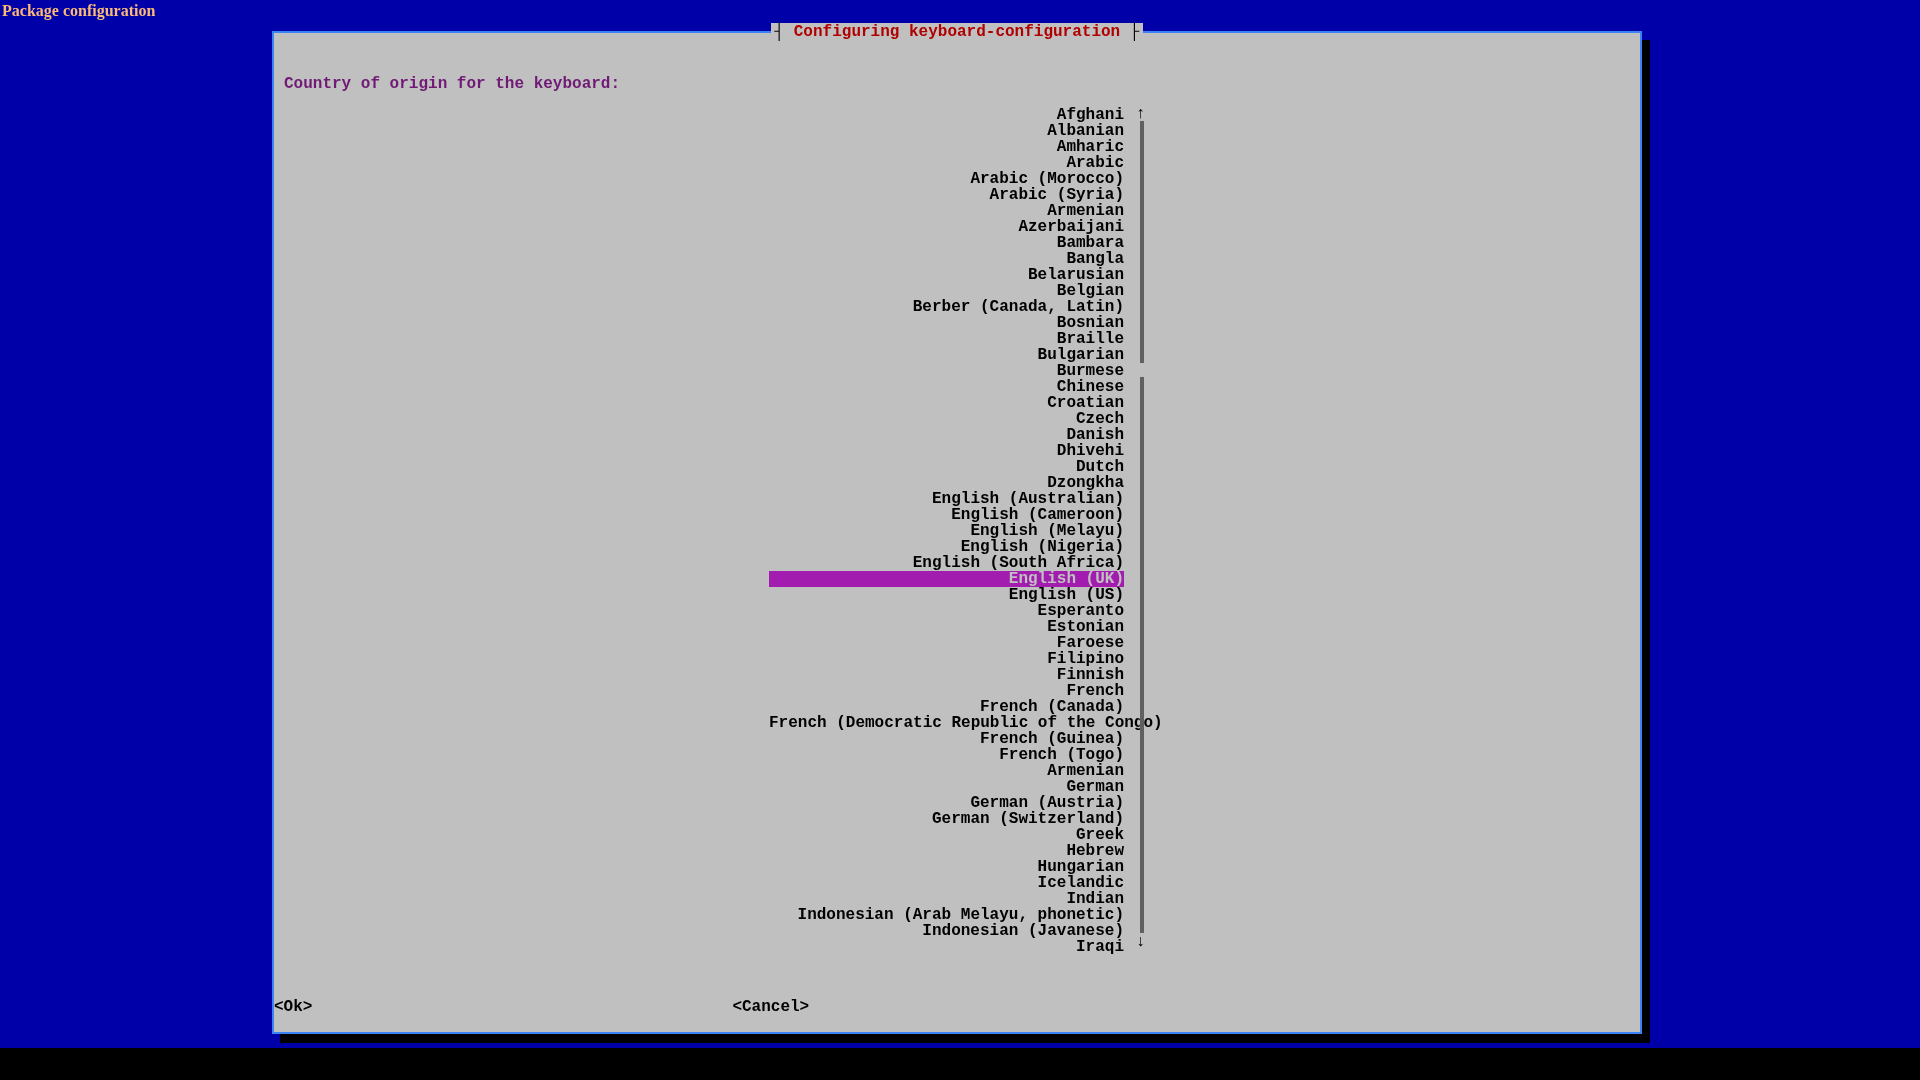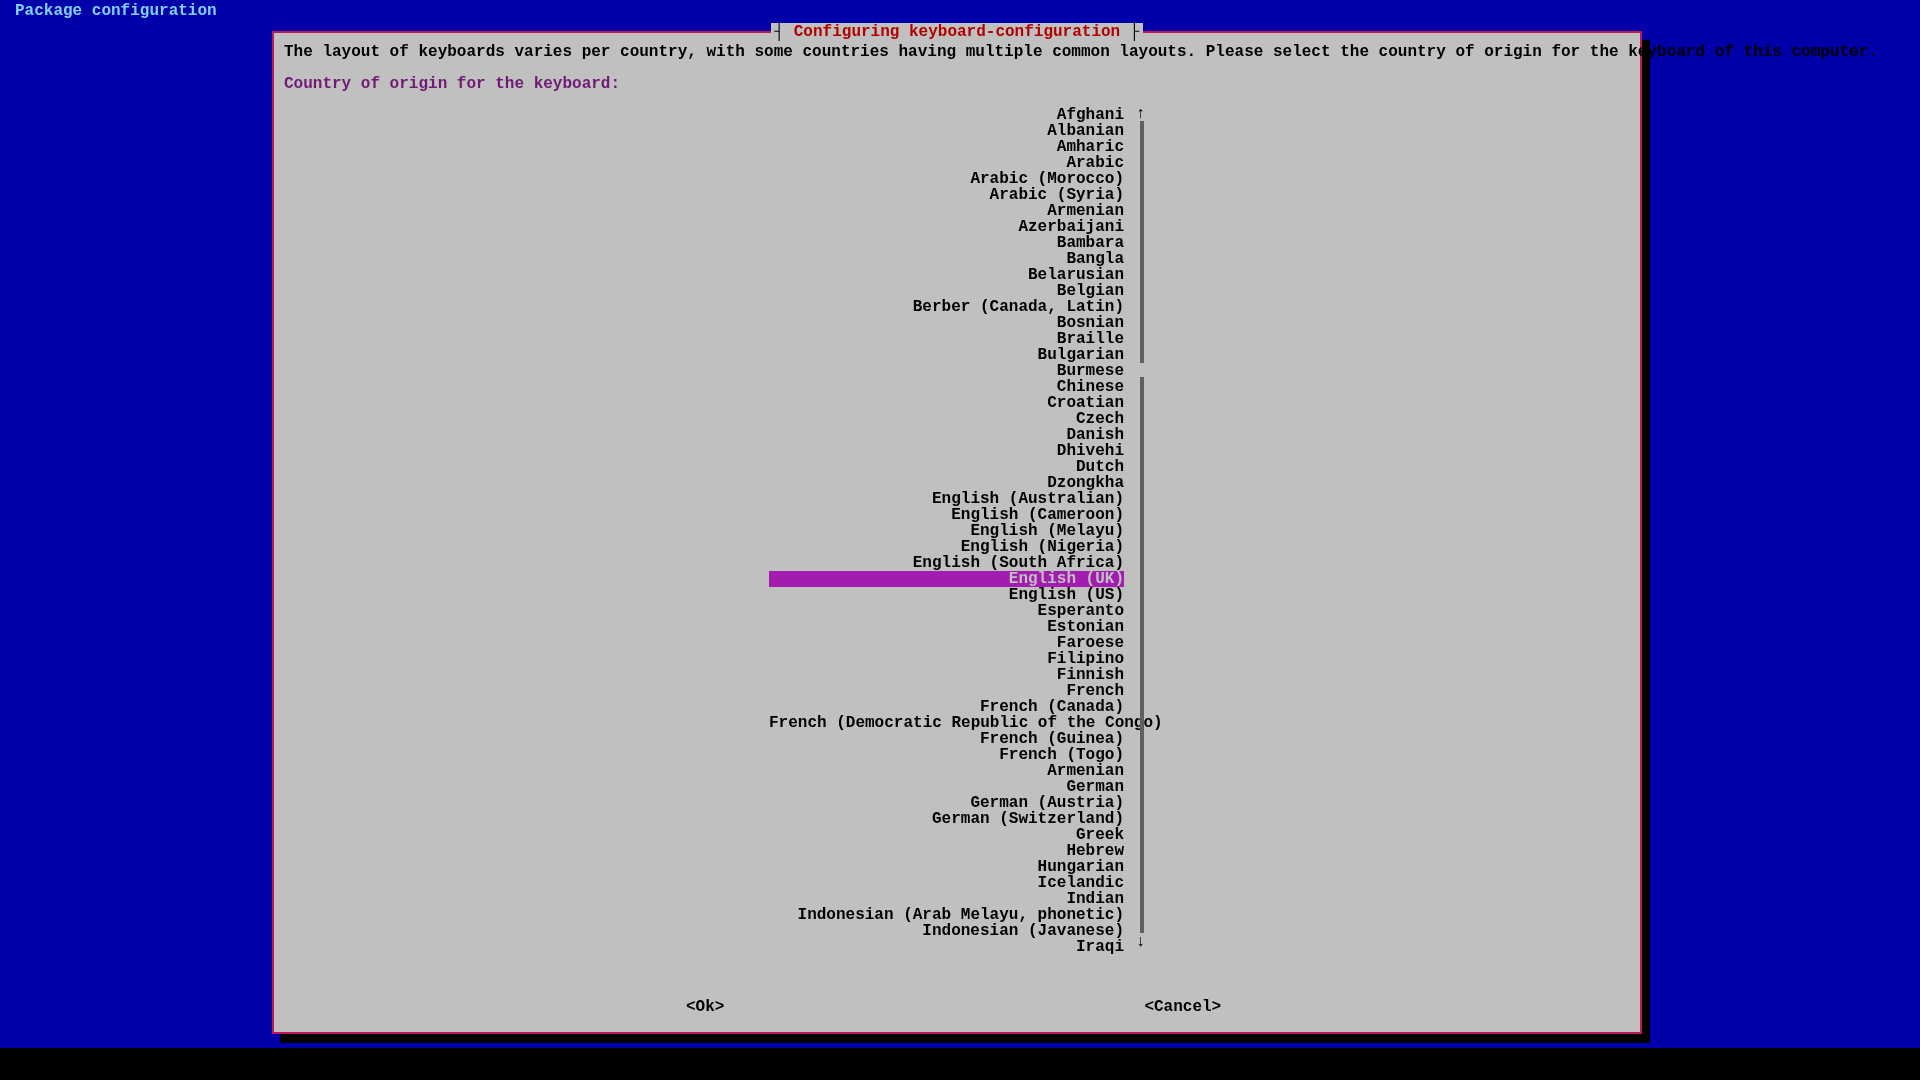--- a/index.html
+++ b/index.html
@@ -22,39 +22,40 @@
   }
   .letterbox-bottom {
     position: absolute;
     bottom: 0; left: 0; right: 0;
     height: 32px;
     background: #000;
   }
   .screen-title {
     position: absolute;
     top: 2px;
-    left: 15px;
-    color: #7dd3fc;
+    left: 2px;
+    color: #fdba74;
+    font-family: Liberation Serif, serif;
   }
   .dialog-shadow {
     position: absolute;
     top: 40px;
     left: 280px;
     width: 1370px;
     height: 1003px;
     background: #000;
   }
   .dialog {
     position: absolute;
     top: 31px;
     left: 272px;
     width: 1370px;
     height: 1003px;
     background: #c0c0c0;
-    border: 2px solid #be185d;
+    border: 2px solid #3b82f6;
   }
   .dialog-title-wrap {
     position: absolute;
     top: -10px;
     left: 0;
     right: 0;
     text-align: center;
     pointer-events: none;
   }
   .dialog-title {
@@ -136,42 +137,41 @@
     position: absolute;
     bottom: 16px;
     left: 0;
     right: 0;
     display: flex;
   }
   .btn {
     color: #000;
     cursor: pointer;
   }
-  .btn-ok { margin-left: 412px; }
+  .btn-ok { }
   .btn-cancel { margin-left: 420px; }
 </style>
 </head>
 <body>
 
 <div class="letterbox-top"></div>
 <div class="letterbox-bottom"></div>
 
 <div class="screen-title">Package configuration</div>
 
 <div class="dialog-shadow"></div>
 
 <div class="dialog">
 
   <div class="dialog-title-wrap">
     <span class="dialog-title">
       <span class="bracket">┤ </span><span>Configuring keyboard-configuration</span><span class="bracket"> ├</span>
     </span>
   </div>
 
-  <div class="description">The layout of keyboards varies per country, with some countries having multiple common layouts. Please select the country of origin for the keyboard of this computer.</div>
   <div class="prompt">Country of origin for the keyboard:</div>
 
   <div class="list-area" id="list-area">
       <div class="list-item">Afghani</div>
       <div class="list-item">Albanian</div>
       <div class="list-item">Amharic</div>
       <div class="list-item">Arabic</div>
       <div class="list-item">Arabic (Morocco)</div>
       <div class="list-item">Arabic (Syria)</div>
       <div class="list-item">Armenian</div>

